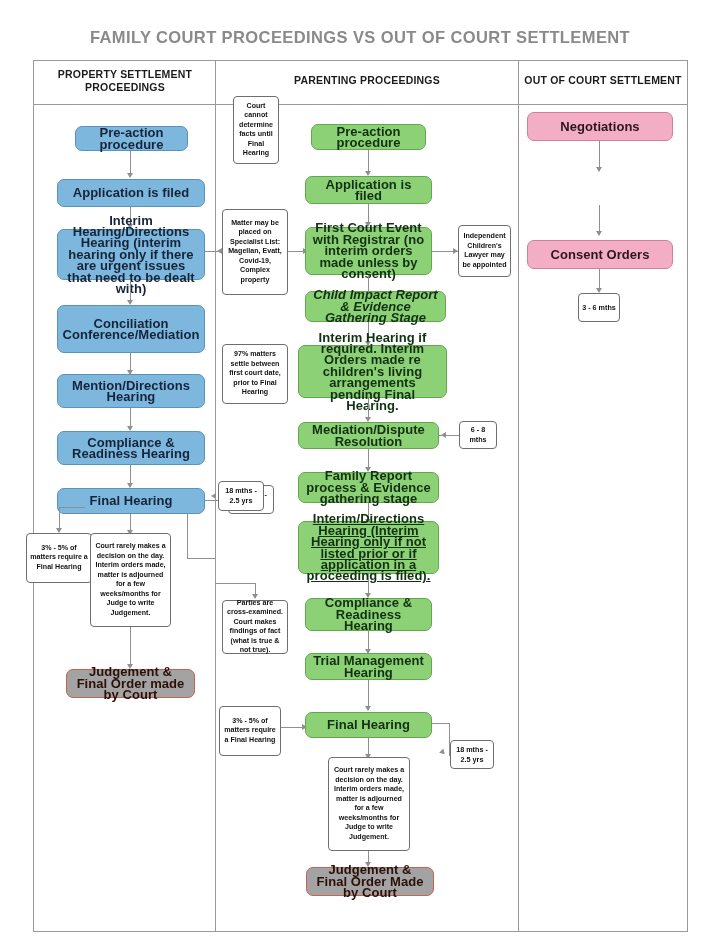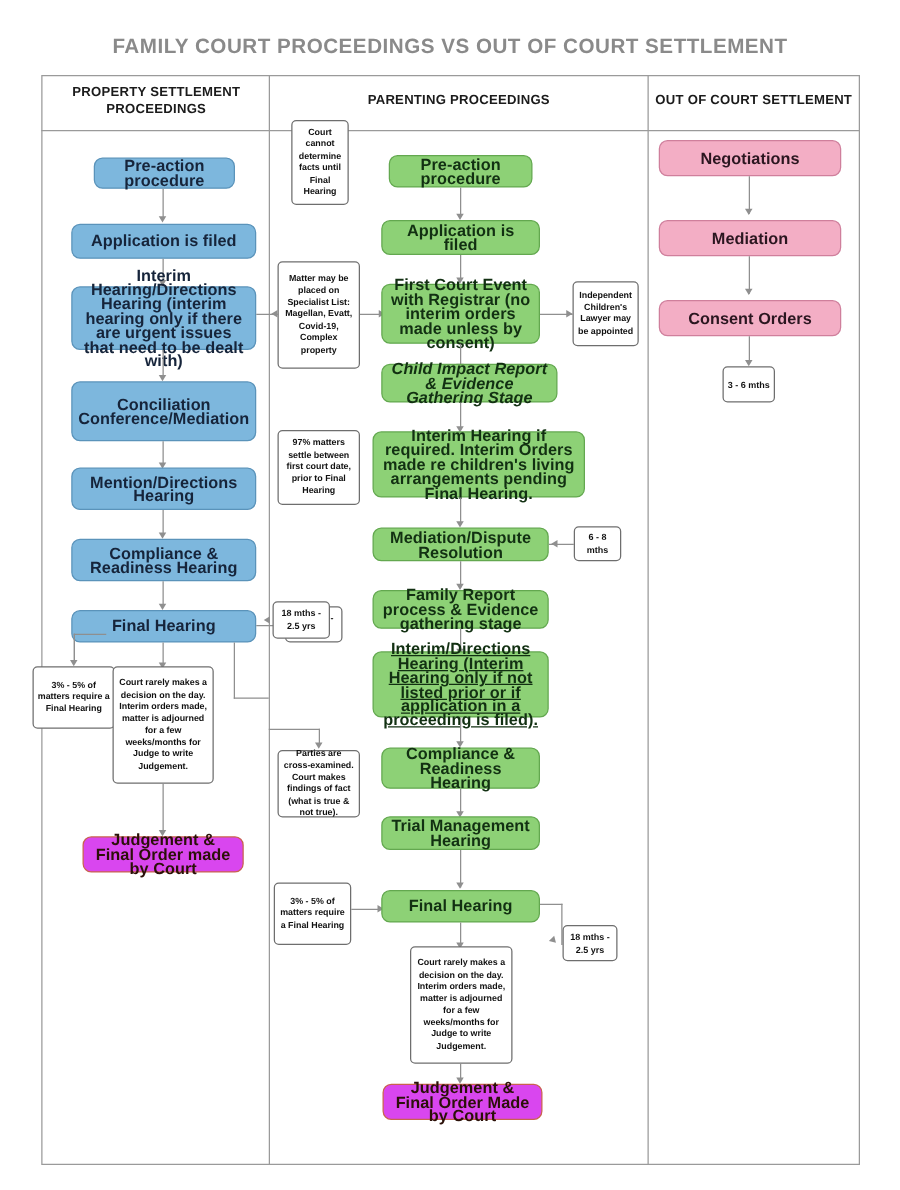--- a/index.html
+++ b/index.html
@@ -61,21 +61,21 @@
     font-size:13px;
     font-weight:bold;
     line-height:11.4px;
     color:#16243a;
     padding:3px 5px;
     letter-spacing:.05px;
   }
   .blue{background:#7db7dd;border:1.1px solid #5a93ba;}
   .green{background:#8dd176;border:1.1px solid #63a84f;color:#123012;}
   .pink{background:#f3aec5;border:1.1px solid #cf7f9c;color:#2b1620;}
-  .red{background:#d946ef;border:1.1px solid #c9624f;color:#2b1008;}
+  .red{background:#a3a3a3;border:1.1px solid #c9624f;color:#2b1008;}
 
   .note{
     position:absolute;
     box-sizing:border-box;
     background:#ffffff;
     border:1px solid #6e6e6e;
     border-radius:4px;
     display:flex;
     align-items:center;
     justify-content:center;
@@ -210,21 +210,21 @@
   <div class="arrow-d" style="left:365.4px;top:222px;"></div>
 
   <div class="node green" style="left:305px;top:227px;width:127px;height:48px;">First Court Event with Registrar (no interim orders made unless by consent)</div>
   <div class="vconn" style="left:368px;top:275px;height:18px;"></div>
   <div class="arrow-d" style="left:365.4px;top:291px;"></div>
 
   <div class="node green" style="left:305px;top:291px;width:141px;height:31px;font-style:italic;">Child Impact Report &amp; Evidence Gathering Stage</div>
   <div class="vconn" style="left:368px;top:322px;height:22px;"></div>
   <div class="arrow-d" style="left:365.4px;top:341px;"></div>
 
-  <div class="node green" style="left:298px;top:345px;width:170px;height:53px;">Interim Hearing if required. Interim Orders made re children's living arrangements pending Final Hearing.</div>
+  <div class="node green" style="left:298px;top:345px;width:149px;height:53px;">Interim Hearing if required. Interim Orders made re children's living arrangements pending Final Hearing.</div>
   <div class="vconn" style="left:368px;top:398px;height:22px;"></div>
   <div class="arrow-d" style="left:365.4px;top:417px;"></div>
 
   <div class="node green" style="left:298px;top:422px;width:141px;height:27px;">Mediation/Dispute Resolution</div>
   <div class="vconn" style="left:368px;top:449px;height:21px;"></div>
   <div class="arrow-d" style="left:365.4px;top:467px;"></div>
 
   <div class="node green" style="left:298px;top:472px;width:141px;height:31px;">Family Report process &amp; Evidence gathering stage</div>
   <div class="vconn" style="left:368px;top:503px;height:18px;"></div>
   <div class="arrow-d" style="left:365.4px;top:519px;"></div>
@@ -261,21 +261,20 @@
   <div class="note" style="left:458px;top:225px;width:53px;height:52px;">Independent Children's Lawyer may be appointed</div>
 
   <div class="hconn" style="left:439px;top:435px;width:20px;"></div>
   <div class="arrow-l" style="left:441px;top:431.6px;"></div>
   <div class="note small" style="left:459px;top:421px;width:38px;height:28px;">6 - 8 mths</div>
 
   <div class="node pink" style="left:527px;top:112px;width:146px;height:29px;">Negotiations</div>
   <div class="vconn" style="left:599px;top:141px;height:30px;"></div>
   <div class="arrow-d" style="left:596.4px;top:167px;"></div>
 
-  <div class="node pink" style="left:527px;top:176px;width:146px;height:29px;">Mediation</div>
   <div class="vconn" style="left:599px;top:205px;height:30px;"></div>
   <div class="arrow-d" style="left:596.4px;top:231px;"></div>
 
   <div class="node pink" style="left:527px;top:240px;width:146px;height:29px;">Consent Orders</div>
   <div class="vconn" style="left:599px;top:269px;height:22px;"></div>
   <div class="arrow-d" style="left:596.4px;top:288px;"></div>
 
   <div class="note small" style="left:578px;top:293px;width:42px;height:29px;">3 - 6 mths</div>
 
 </div>

